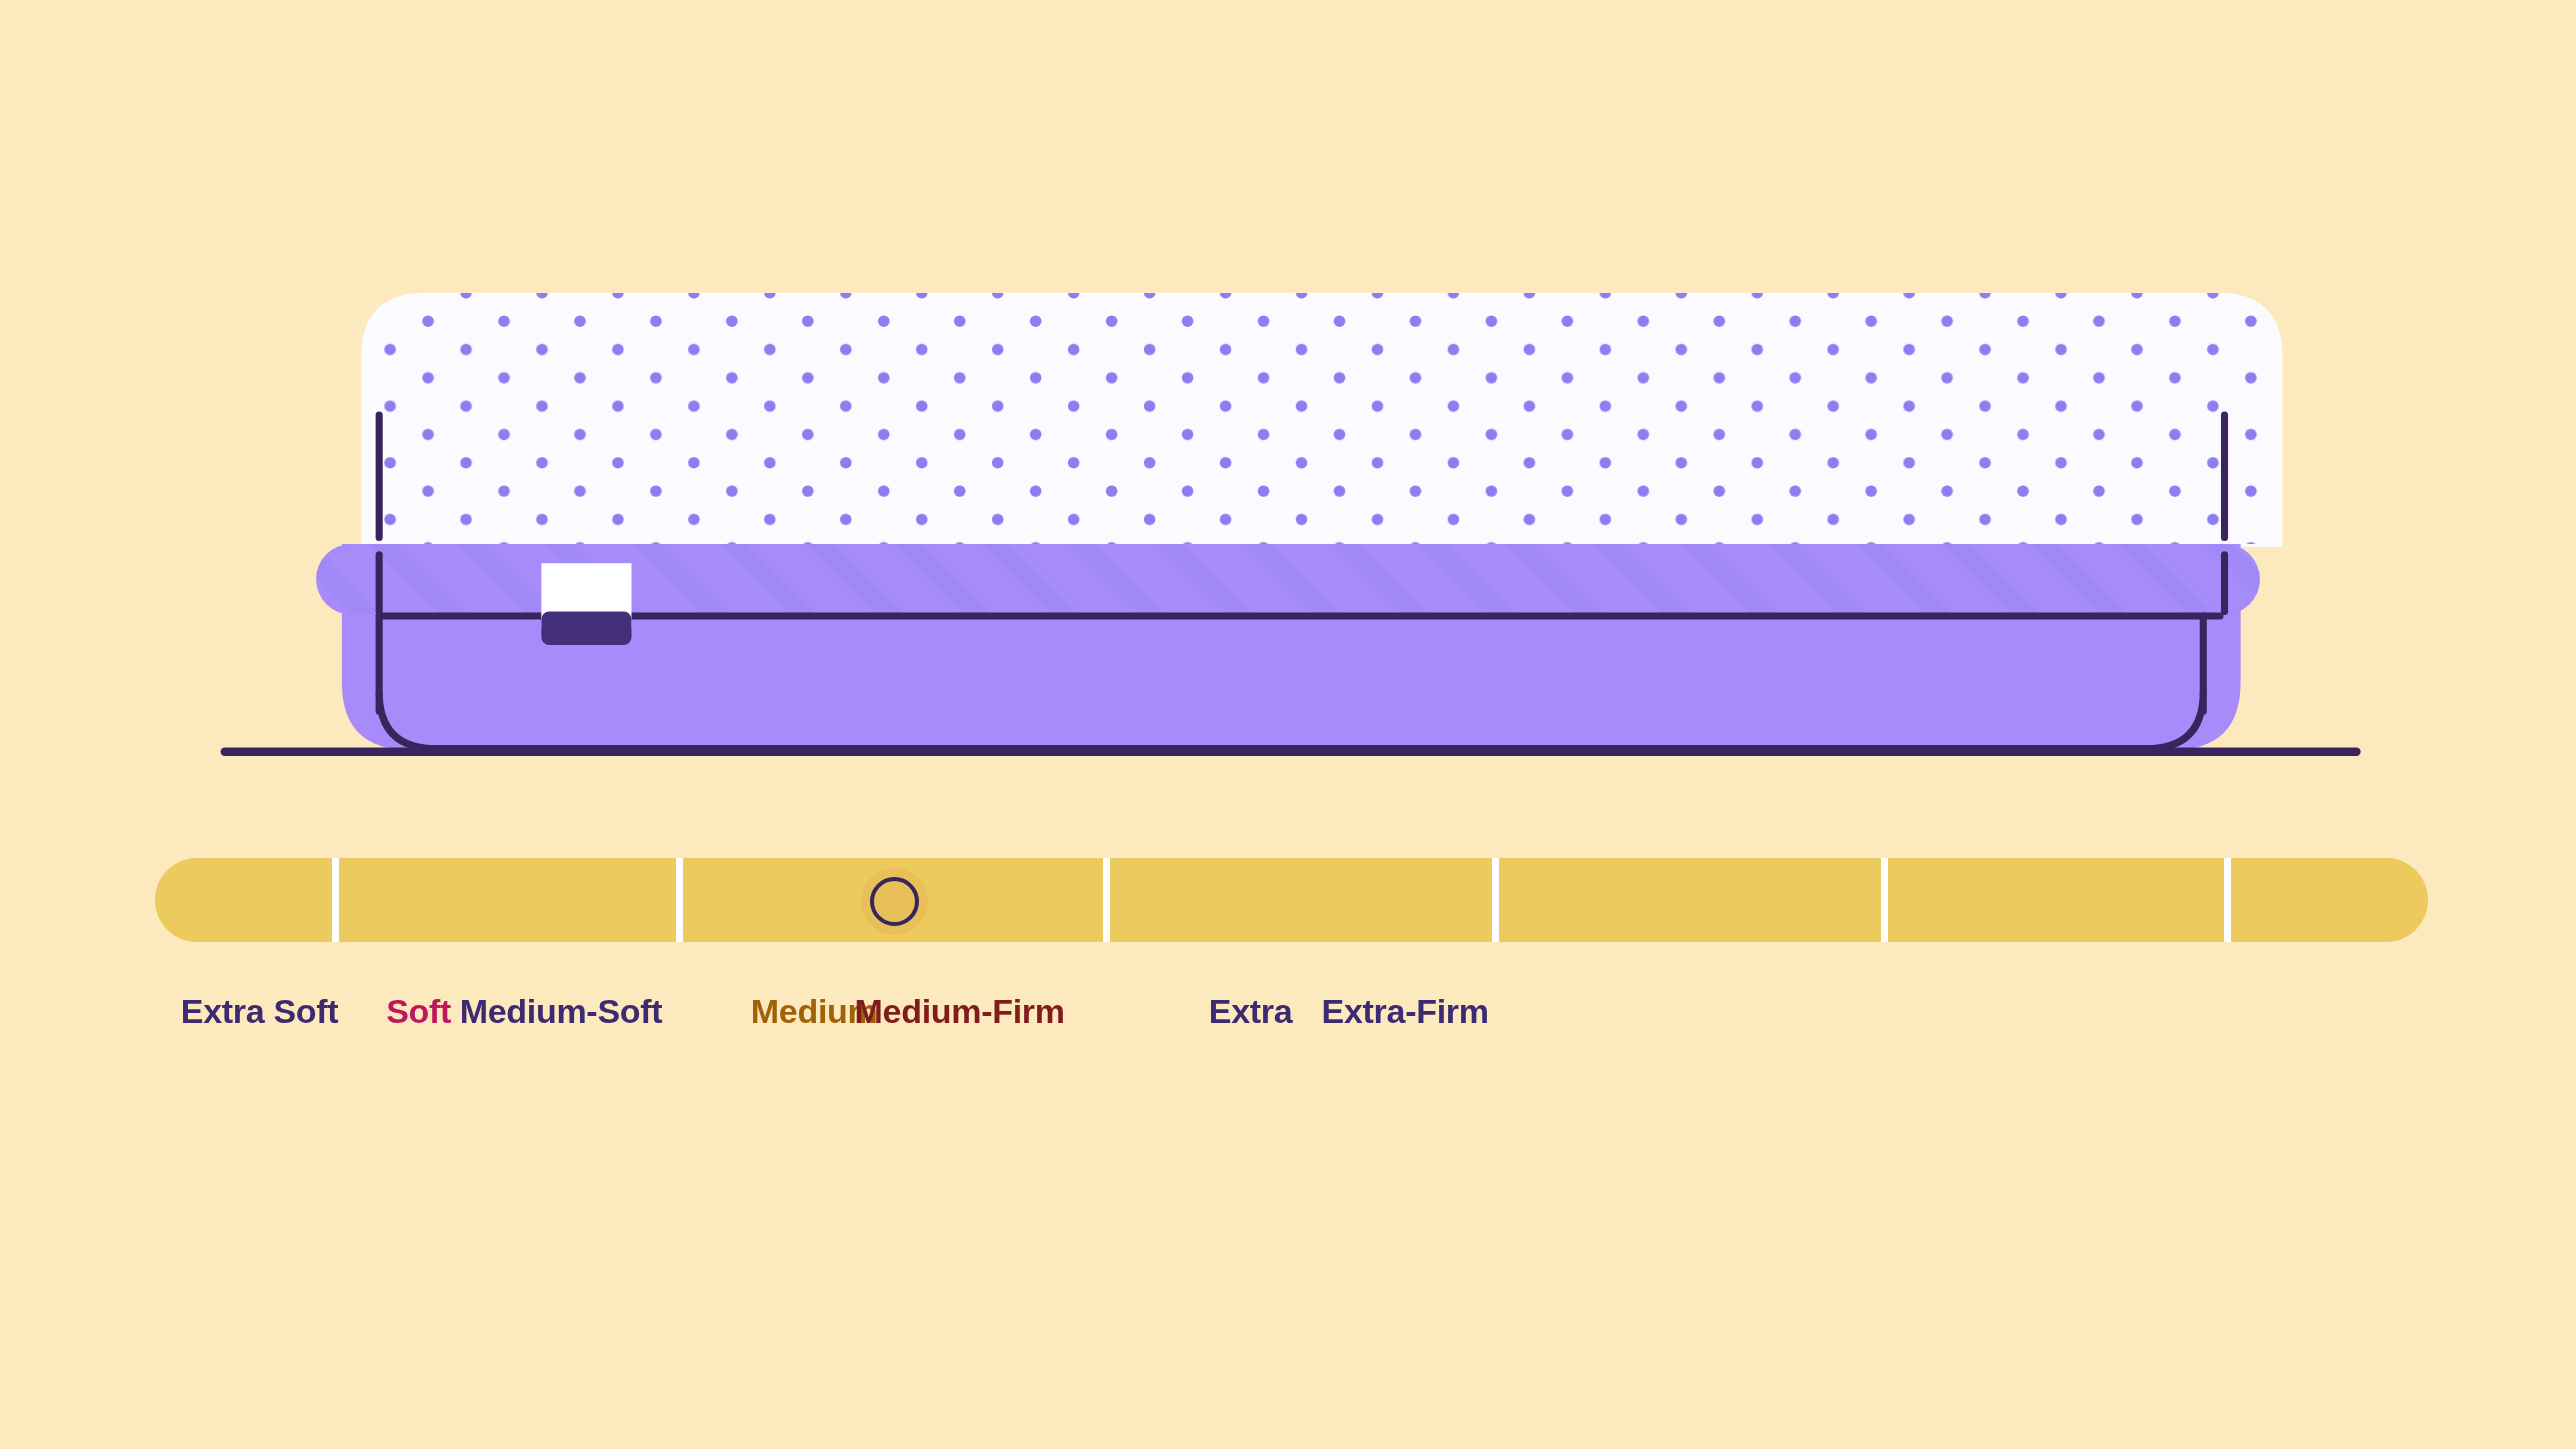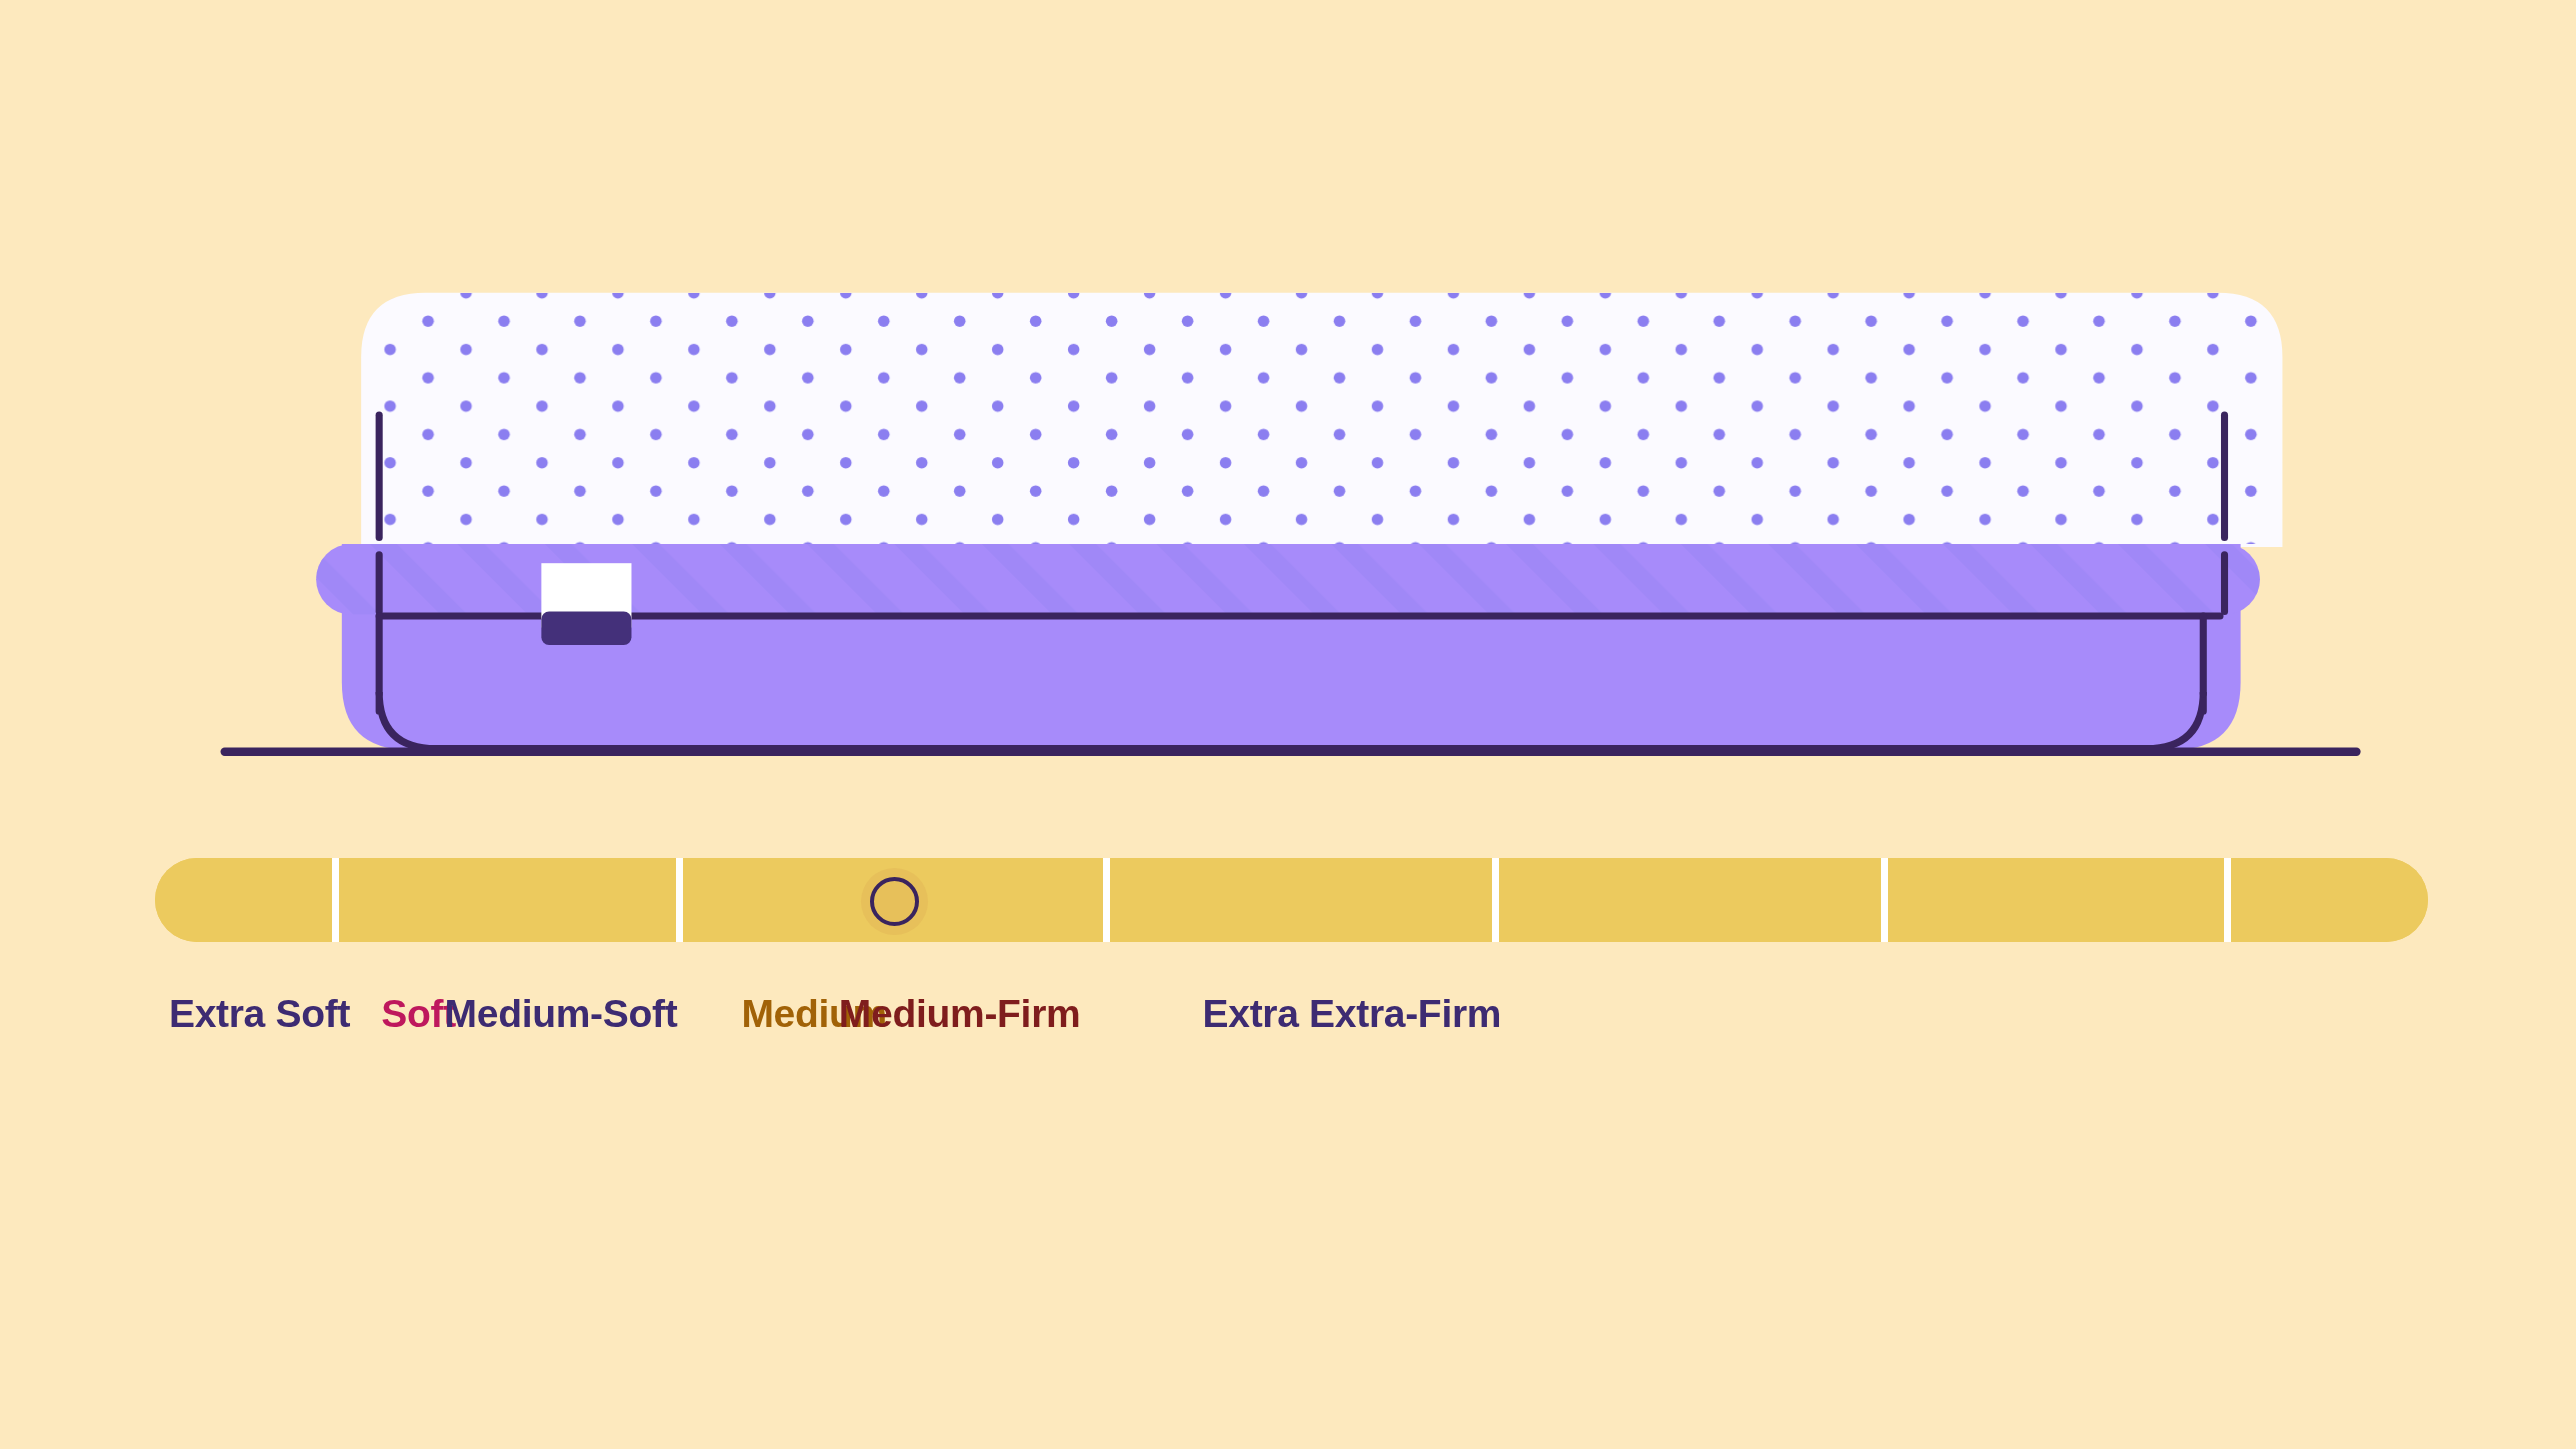--- a/index.html
+++ b/index.html
@@ -97,21 +97,21 @@
     position: absolute;
     left: 155px;
     top: 992px;
     width: 2273px;
     height: 58px;
   }
   .firmness-label {
     position: absolute;
     top: 0;
     font-family: "Liberation Sans", sans-serif;
-    font-size: 39px;
+    font-size: 34px;
     font-weight: bold;
     color: #3d2b72;
     white-space: nowrap;
     letter-spacing: -0.3px;
     transform: translateX(-50%);
   }
 </style>
 </head>
 <body>
 

